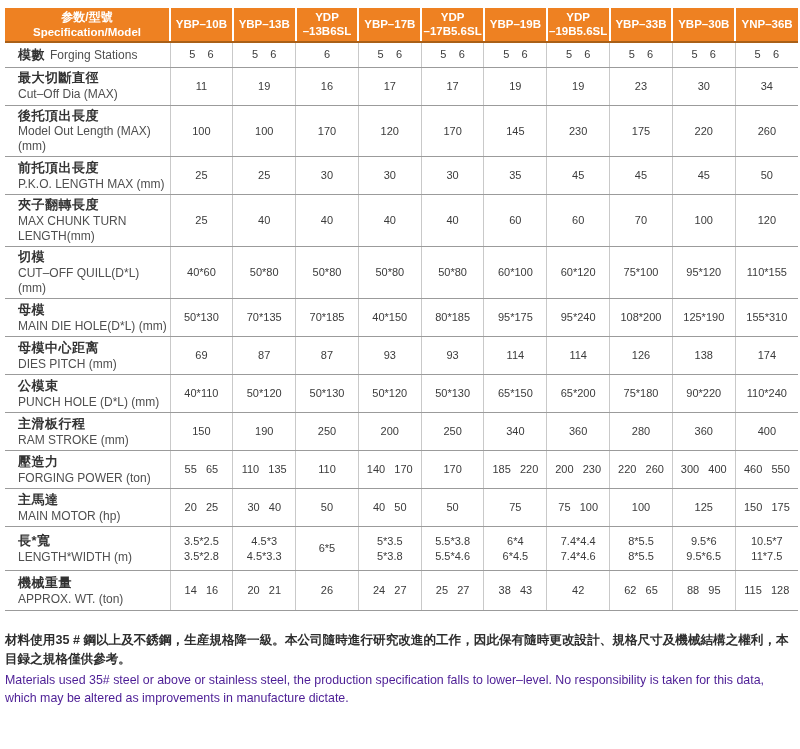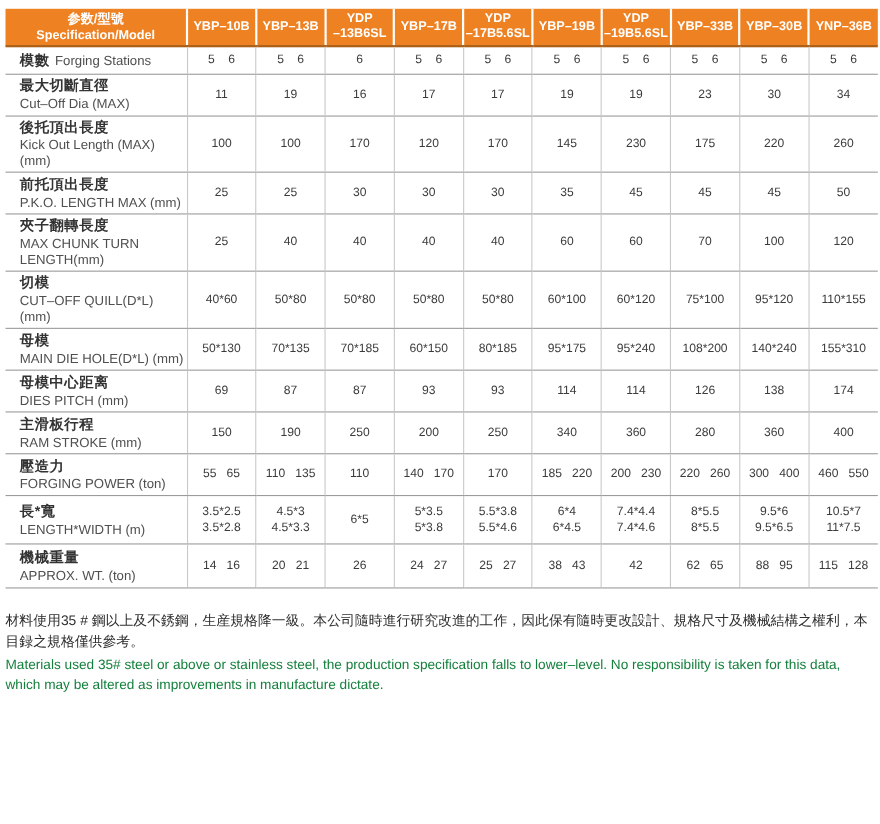--- a/index.html
+++ b/index.html
@@ -72,24 +72,24 @@
     padding:0 1px;
     border-bottom:1px solid var(--row-line,#9b9b9b);
     border-left:1px solid var(--col-line,#c9c9c9);
   }
 
   .footer{
     margin:20px 4px 0 5px;
   }
   .footer .zh{
     font-size:12.6px;color:#2e2e2e;
-    line-height:1.5;margin:0 0 3px 0;
+    line-height:1.5;margin:0 0 3px 0;font-weight:bold;
   }
   .footer .en{
-    font-size:12.4px;color:#15803d;
+    font-size:12.4px;color:#4c1d95;
     line-height:1.45;margin:0;
   }
 </style>
 </head>
 <body>
 
 <div class="page">
 
   <table class="spec">
     <thead>
@@ -139,21 +139,21 @@
           <td class="val">17</td>
           <td class="val">19</td>
           <td class="val">19</td>
           <td class="val">23</td>
           <td class="val">30</td>
           <td class="val">34</td>
         </tr>
         <tr>
           <th class="label">
             <span class="zh">後托頂出長度</span>
-            <span class="en">Kick Out Length (MAX)(mm)</span>
+            <span class="en">Model Out Length (MAX)(mm)</span>
           </th>
           <td class="val">100</td>
           <td class="val">100</td>
           <td class="val">170</td>
           <td class="val">120</td>
           <td class="val">170</td>
           <td class="val">145</td>
           <td class="val">230</td>
           <td class="val">175</td>
           <td class="val">220</td>
@@ -208,46 +208,62 @@
           <td class="val">110*155</td>
         </tr>
         <tr>
           <th class="label">
             <span class="zh">母模</span>
             <span class="en">MAIN DIE HOLE(D*L) (mm)</span>
           </th>
           <td class="val">50*130</td>
           <td class="val">70*135</td>
           <td class="val">70*185</td>
-          <td class="val">60*150</td>
+          <td class="val">40*150</td>
           <td class="val">80*185</td>
           <td class="val">95*175</td>
           <td class="val">95*240</td>
           <td class="val">108*200</td>
-          <td class="val">140*240</td>
+          <td class="val">125*190</td>
           <td class="val">155*310</td>
         </tr>
         <tr>
           <th class="label">
             <span class="zh">母模中心距离</span>
             <span class="en">DIES PITCH (mm)</span>
           </th>
           <td class="val">69</td>
           <td class="val">87</td>
           <td class="val">87</td>
           <td class="val">93</td>
           <td class="val">93</td>
           <td class="val">114</td>
           <td class="val">114</td>
           <td class="val">126</td>
           <td class="val">138</td>
           <td class="val">174</td>
         </tr>
         <tr>
           <th class="label">
+            <span class="zh">公模束</span>
+            <span class="en">PUNCH HOLE (D*L) (mm)</span>
+          </th>
+          <td class="val">40*110</td>
+          <td class="val">50*120</td>
+          <td class="val">50*130</td>
+          <td class="val">50*120</td>
+          <td class="val">50*130</td>
+          <td class="val">65*150</td>
+          <td class="val">65*200</td>
+          <td class="val">75*180</td>
+          <td class="val">90*220</td>
+          <td class="val">110*240</td>
+        </tr>
+        <tr>
+          <th class="label">
             <span class="zh">主滑板行程</span>
             <span class="en">RAM STROKE (mm)</span>
           </th>
           <td class="val">150</td>
           <td class="val">190</td>
           <td class="val">250</td>
           <td class="val">200</td>
           <td class="val">250</td>
           <td class="val">340</td>
           <td class="val">360</td>
@@ -263,20 +279,36 @@
           <td class="val">55   65</td>
           <td class="val">110   135</td>
           <td class="val">110</td>
           <td class="val">140   170</td>
           <td class="val">170</td>
           <td class="val">185   220</td>
           <td class="val">200   230</td>
           <td class="val">220   260</td>
           <td class="val">300   400</td>
           <td class="val">460   550</td>
+        </tr>
+        <tr>
+          <th class="label">
+            <span class="zh">主馬達</span>
+            <span class="en">MAIN MOTOR (hp)</span>
+          </th>
+          <td class="val">20   25</td>
+          <td class="val">30   40</td>
+          <td class="val">50</td>
+          <td class="val">40   50</td>
+          <td class="val">50</td>
+          <td class="val">75</td>
+          <td class="val">75   100</td>
+          <td class="val">100</td>
+          <td class="val">125</td>
+          <td class="val">150   175</td>
         </tr>
         <tr class="r-lw">
           <th class="label">
             <span class="zh">長*寬</span>
             <span class="en">LENGTH*WIDTH (m)</span>
           </th>
           <td class="val">3.5*2.5
 3.5*2.8</td>
           <td class="val">4.5*3
 4.5*3.3</td>

